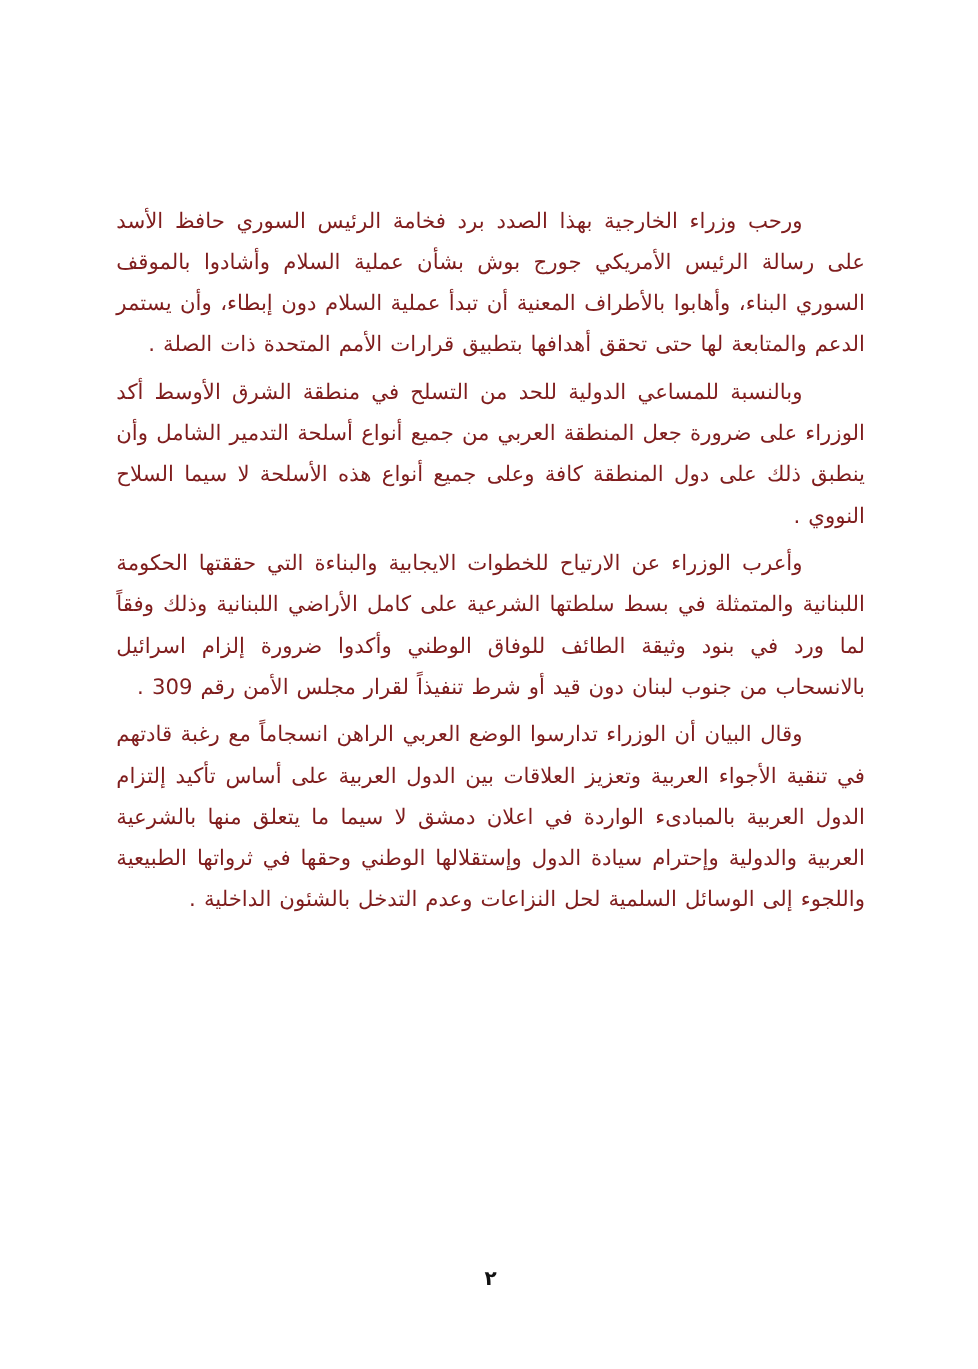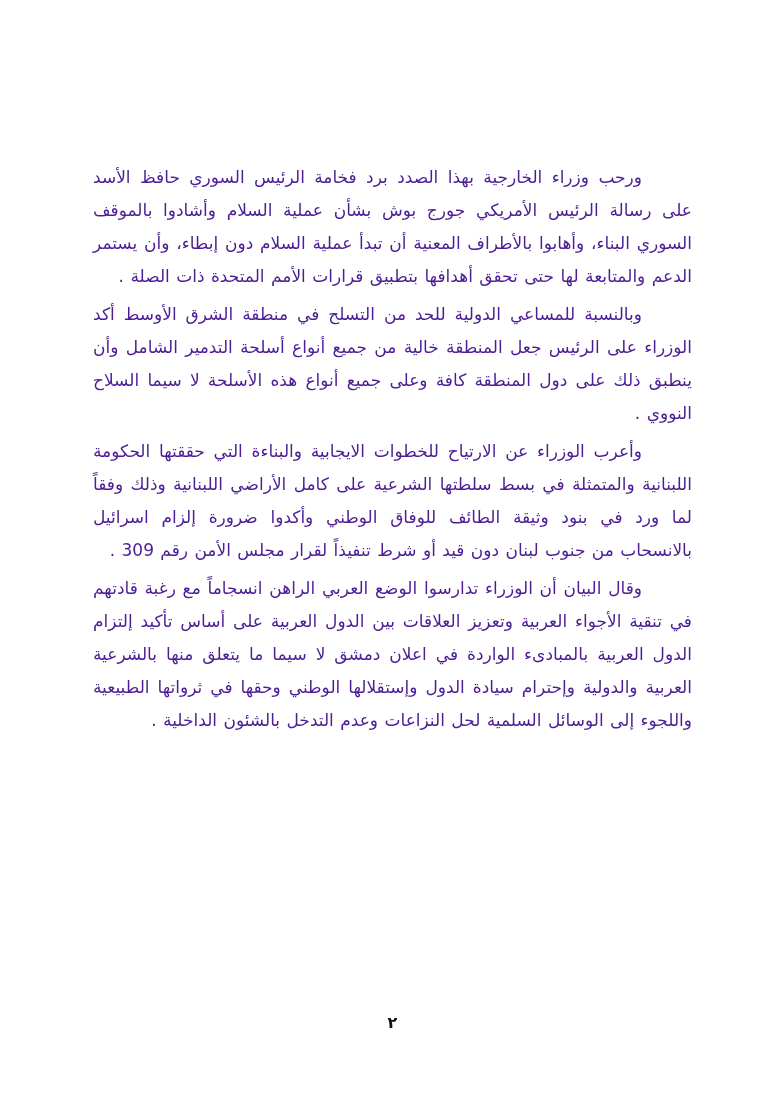--- a/index.html
+++ b/index.html
@@ -17,21 +17,21 @@
   }
   .text-block {
     position: absolute;
     top: 161px;
     left: 93px;
     width: 599px;
     direction: rtl;
     text-align: justify;
     font-size: 17px;
     line-height: 33px;
-    color: #4c1d95;
+    color: #7f1d1d;
   }
   .text-block p {
     margin: 0 0 5px 0;
     text-indent: 50px;
     word-spacing: 1px;
   }
   .text-block p:last-child {
     margin-bottom: 0;
   }
   .page-number {
@@ -46,20 +46,20 @@
     color: #111111;
   }
 </style>
 </head>
 <body>
 
 <div class="page">
 
   <div class="text-block">
     <p>ورحب وزراء الخارجية بهذا الصدد برد فخامة الرئيس السوري حافظ الأسد على رسالة الرئيس الأمريكي جورج بوش بشأن عملية السلام وأشادوا بالموقف السوري البناء، وأهابوا بالأطراف المعنية أن تبدأ عملية السلام دون إبطاء، وأن يستمر الدعم والمتابعة لها حتى تحقق أهدافها بتطبيق قرارات الأمم المتحدة ذات الصلة .</p>
-    <p>وبالنسبة للمساعي الدولية للحد من التسلح في منطقة الشرق الأوسط أكد الوزراء على الرئيس جعل المنطقة خالية من جميع أنواع أسلحة التدمير الشامل وأن ينطبق ذلك على دول المنطقة كافة وعلى جميع أنواع هذه الأسلحة لا سيما السلاح النووي .</p>
+    <p>وبالنسبة للمساعي الدولية للحد من التسلح في منطقة الشرق الأوسط أكد الوزراء على ضرورة جعل المنطقة العربي من جميع أنواع أسلحة التدمير الشامل وأن ينطبق ذلك على دول المنطقة كافة وعلى جميع أنواع هذه الأسلحة لا سيما السلاح النووي .</p>
     <p>وأعرب الوزراء عن الارتياح للخطوات الايجابية والبناءة التي حققتها الحكومة اللبنانية والمتمثلة في بسط سلطتها الشرعية على كامل الأراضي اللبنانية وذلك وفقاً لما ورد في بنود وثيقة الطائف للوفاق الوطني وأكدوا ضرورة إلزام اسرائيل بالانسحاب من جنوب لبنان دون قيد أو شرط تنفيذاً لقرار مجلس الأمن رقم 309 .</p>
     <p>وقال البيان أن الوزراء تدارسوا الوضع العربي الراهن انسجاماً مع رغبة قادتهم في تنقية الأجواء العربية وتعزيز العلاقات بين الدول العربية على أساس تأكيد إلتزام الدول العربية بالمبادىء الواردة في اعلان دمشق لا سيما ما يتعلق منها بالشرعية العربية والدولية وإحترام سيادة الدول وإستقلالها الوطني وحقها في ثرواتها الطبيعية واللجوء إلى الوسائل السلمية لحل النزاعات وعدم التدخل بالشئون الداخلية .</p>
   </div>
 
   <div class="page-number">٢</div>
 
 </div>
 
 </body></html>

